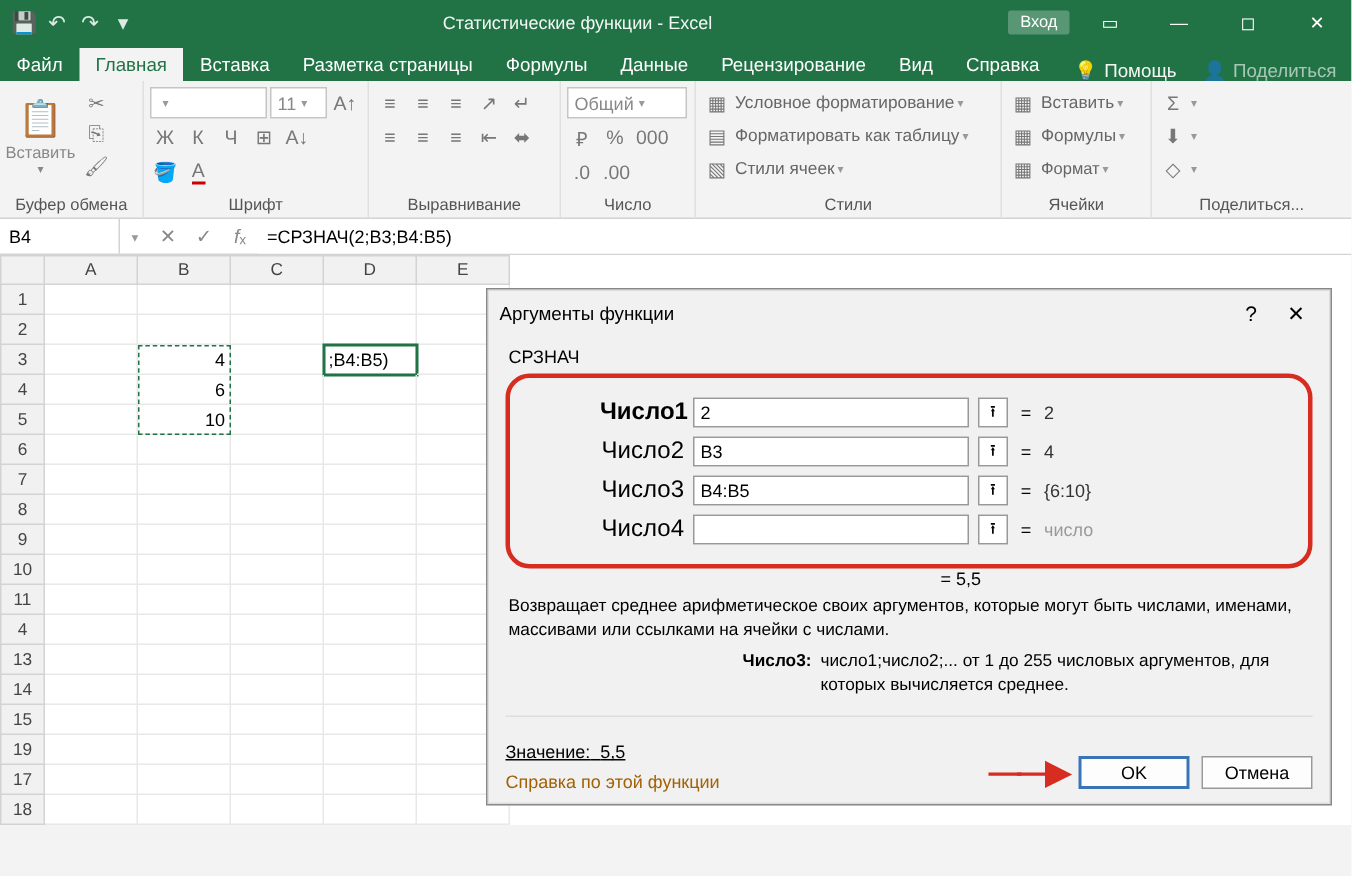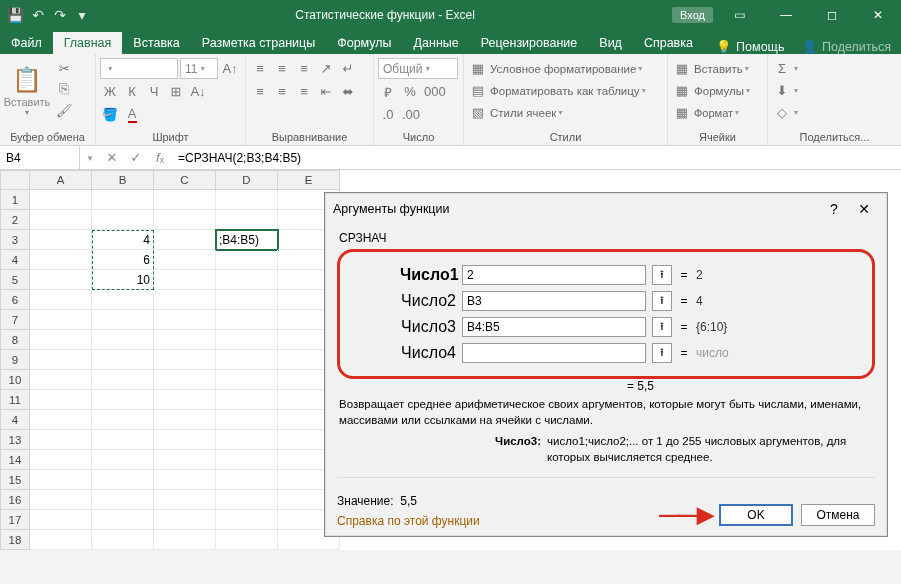--- a/index.html
+++ b/index.html
@@ -72,21 +72,21 @@
 .result-eq { text-align: left; padding-left: 290px; font-size: 12px; }
 .desc { font-size: 11.5px; padding: 4px 2px 6px 2px; line-height: 1.35; }
 .arg-desc { display: flex; gap: 6px; padding-left: 150px; font-size: 11.5px; line-height: 1.35; }
 .arg-desc .al { font-weight: bold; width: 54px; text-align: right; }
 .dlg-bottom { border-top: 1px solid #ddd; margin-top: 12px; padding-top: 8px; display: flex; align-items: center; gap: 14px; }
 .link { color: #a16207; cursor: pointer; font-size: 12px; }
 .btn-row { position: absolute; right: 12px; bottom: 8px; display: flex; gap: 8px; align-items: center; }
 .arrow { color: #d62d20; font-size: 22px; font-weight: bold; letter-spacing: -3px; }
 .btn { width: 74px; height: 22px; border: 1px solid #999; background: #fdfdfd; cursor: pointer; font-size: 12px; display: flex; align-items: center; justify-content: center; }
 .btn.primary { border: 2px solid #3a74b7; }
-.value-line { font-size: 12px; margin-top: 8px;}
+.value-line { font-size: 12px; margin-top: 8px; text-decoration: underline;}
 
 </style>
 </head>
 <body>
 
 <div class="titlebar">
   <div class="qat">
     <div class="qat-btn">💾</div>
     <div class="qat-btn">↶</div>
     <div class="qat-btn">↷</div>
@@ -417,21 +417,21 @@
     </div>
     <div class="g-row">
       <div class="row-h">15</div>
       <div class="cell" style="width:62px;"></div>
       <div class="cell" style="width:62px;"></div>
       <div class="cell" style="width:62px;"></div>
       <div class="cell" style="width:62px;"></div>
       <div class="cell" style="width:62px;"></div>
     </div>
     <div class="g-row">
-      <div class="row-h">16</div>
+      <div class="row-h">19</div>
       <div class="cell" style="width:62px;"></div>
       <div class="cell" style="width:62px;"></div>
       <div class="cell" style="width:62px;"></div>
       <div class="cell" style="width:62px;"></div>
       <div class="cell" style="width:62px;"></div>
     </div>
     <div class="g-row">
       <div class="row-h">17</div>
       <div class="cell" style="width:62px;"></div>
       <div class="cell" style="width:62px;"></div>

